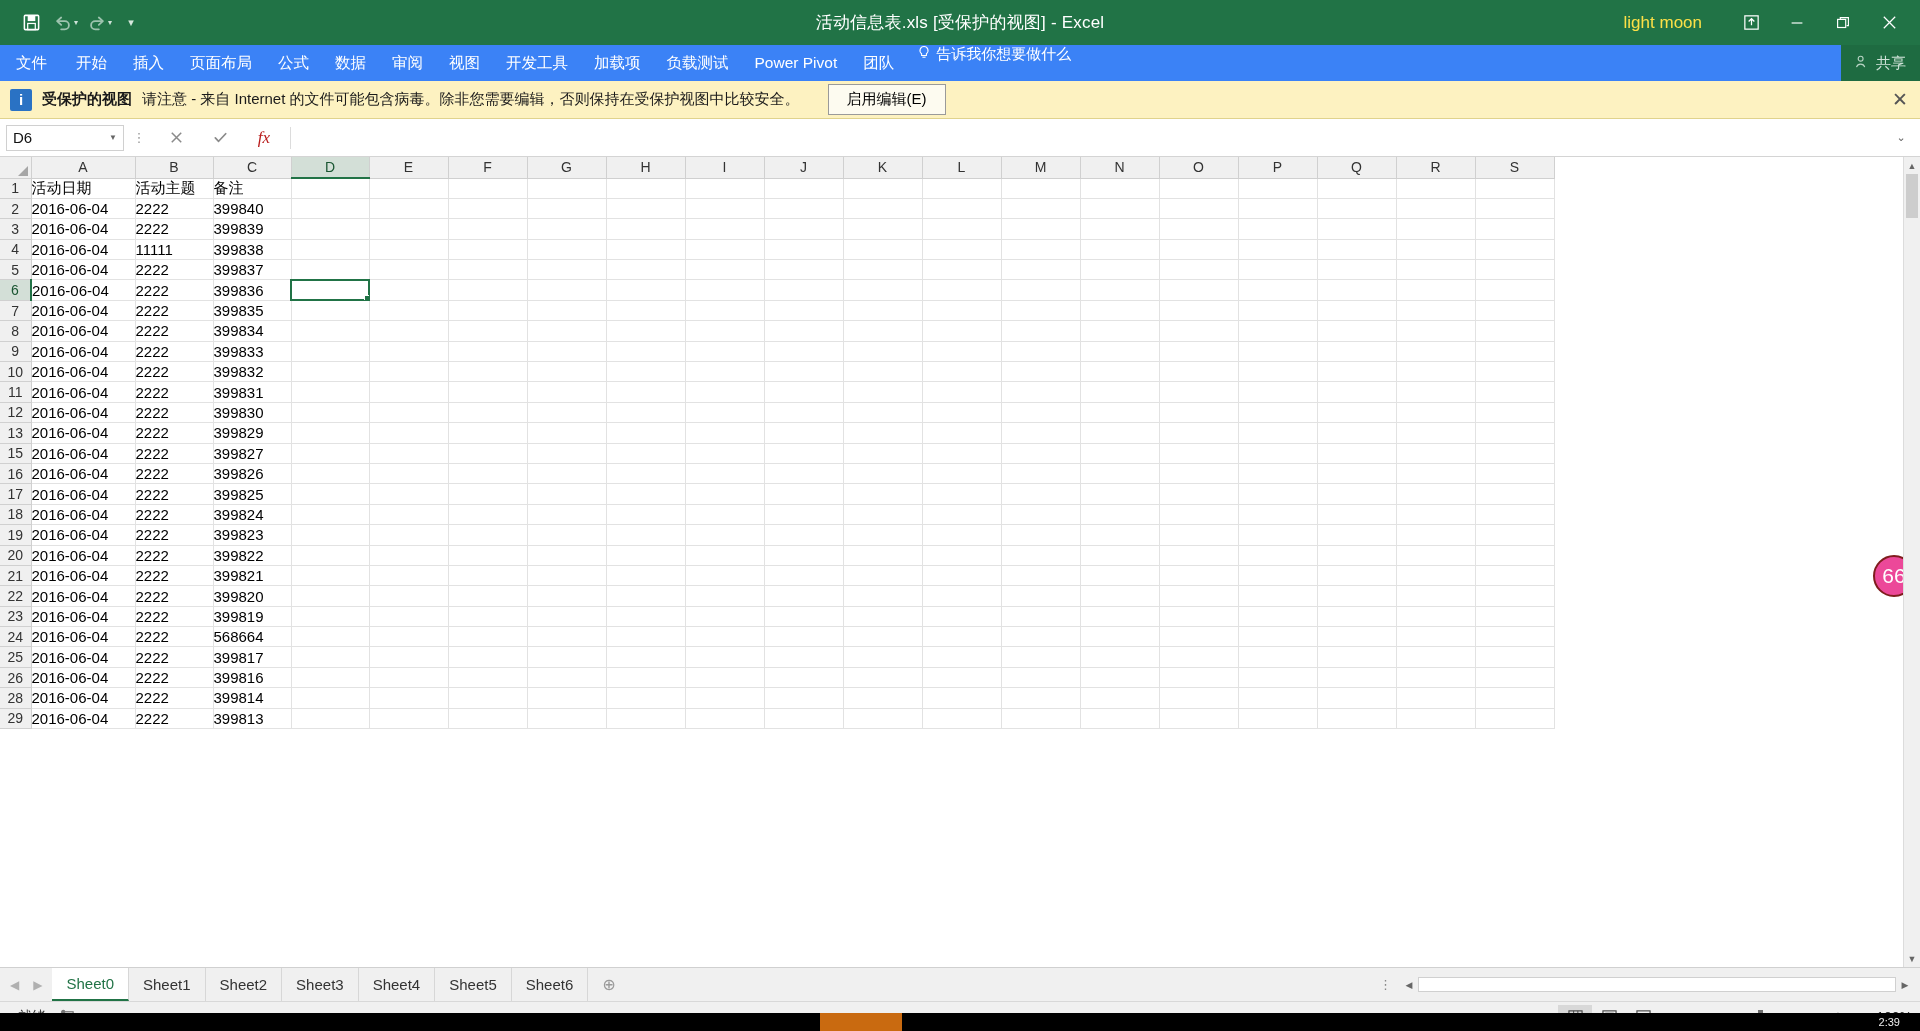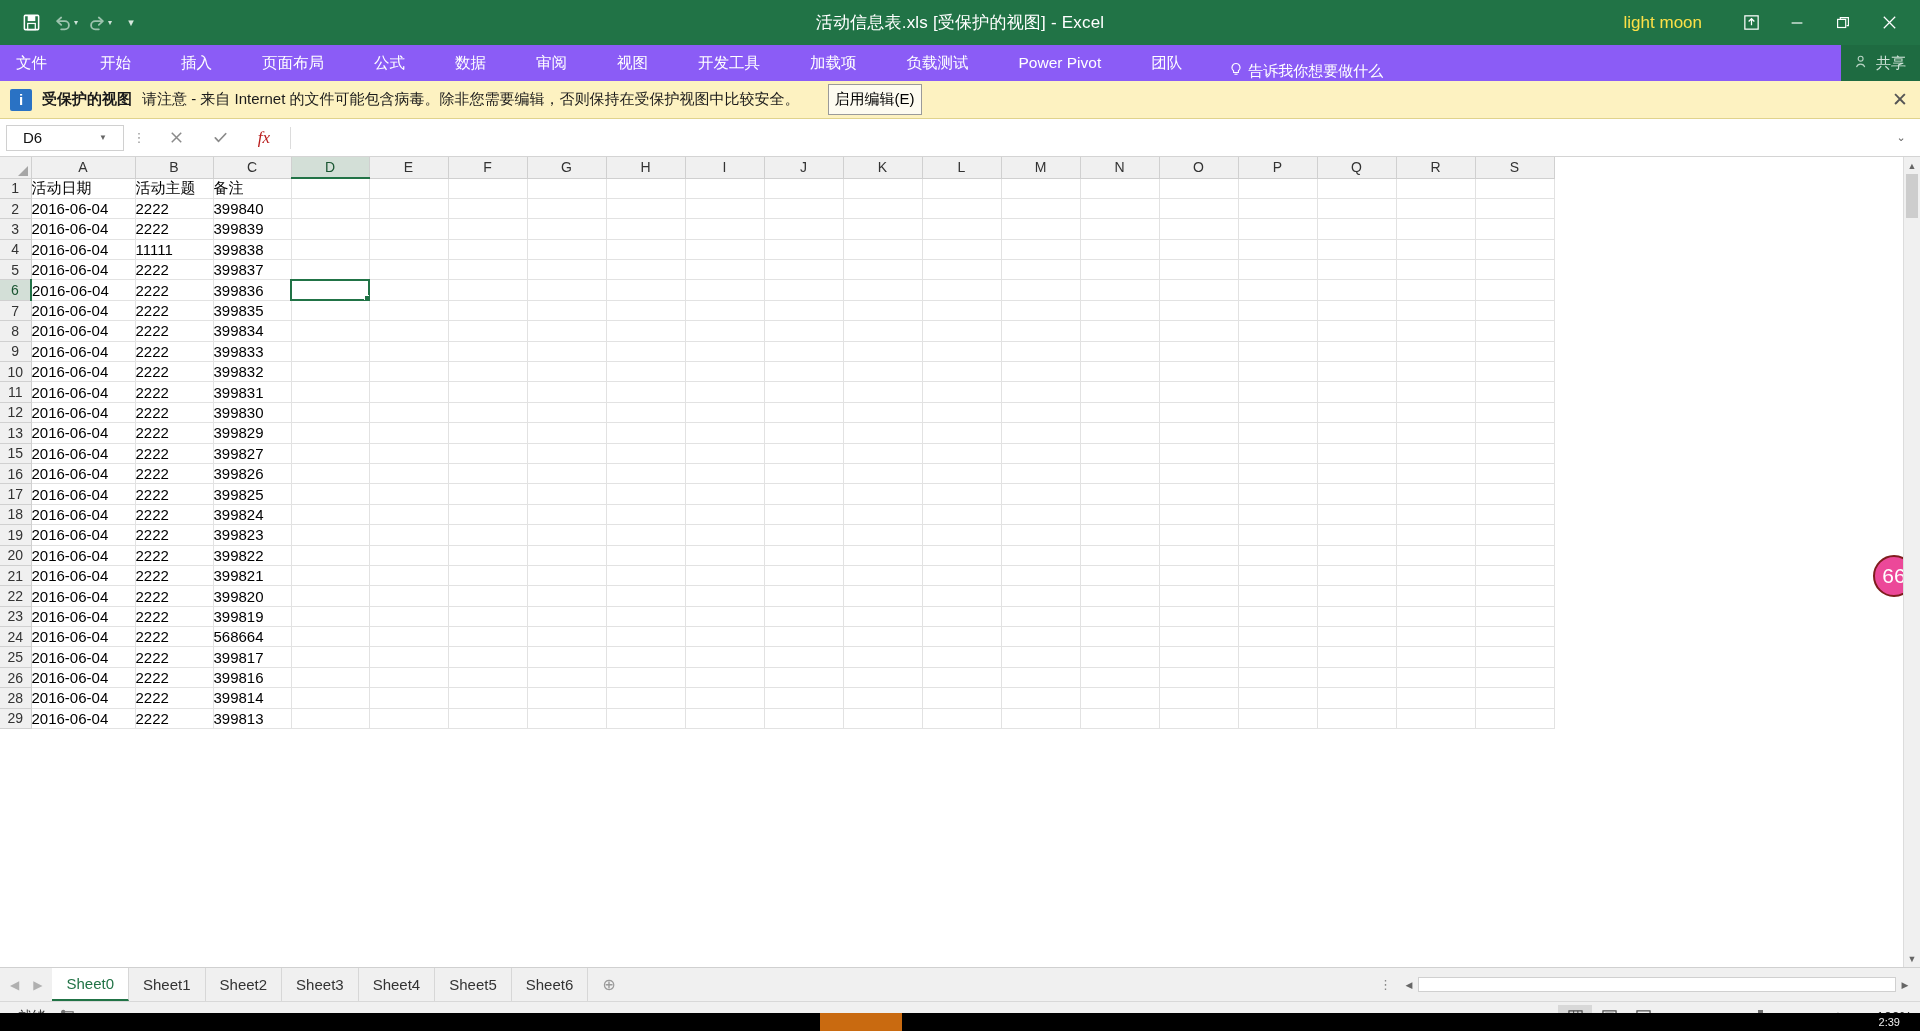--- a/index.html
+++ b/index.html
@@ -30,22 +30,22 @@
   .user-name { color: #fde047; font-size: 17px; margin-right: 26px; }
   .tb-icon {
     width: 46px; height: 45px; display: flex; align-items: center; justify-content: center;
     color: #ffffff; font-size: 18px;
   }
   .tb-icon.win-min { font-size: 20px; }
   .tb-icon.win-close { font-size: 22px; }
 
   
   .ribbon {
-    height: 36px; background: #8b5cf6; display: flex; align-items: flex-end;
-    flex: 0 0 36px; position: relative; gap: 24px;
+    height: 36px; background: #3b82f6; display: flex; align-items: flex-start;
+    flex: 0 0 36px; position: relative;
   }
   .tab {
     color: #ffffff; font-size: 15.5px; padding: 0 13px; height: 36px;
     display: flex; align-items: center; white-space: nowrap;
   }
   .tab.file { padding: 0 16px; }
   .tell-me { display: flex; align-items: center; gap: 5px; margin-left: 10px; color: #ffffff; font-size: 15px; }
   .bulb { font-size: 14px; color: #ffffff; }
   .share-btn {
     position: absolute; right: 0; top: 0; height: 36px;
@@ -60,32 +60,32 @@
   }
   .pv-icon {
     width: 22px; height: 22px; background: #2a72c4; color: #fff;
     display: flex; align-items: center; justify-content: center;
     font-size: 15px; font-weight: bold; border-radius: 2px; flex: 0 0 22px;
   }
   .pv-strong { font-weight: bold; font-size: 15px; color: #1a1a1a; }
   .pv-msg { font-size: 15px; color: #1a1a1a; }
   .pv-enable {
     margin-left: 18px; background: #fdfbf0; border: 1px solid #9a9a9a;
-    font-size: 15px; padding: 5px 6px; color: #000; font-family: inherit;
+    font-size: 15px; padding: 5px 18px; color: #000; font-family: inherit;
   }
   .pv-close { position: absolute; right: 12px; font-size: 19px; color: #555; }
 
   
   .fbar {
     flex: 0 0 38px; background: #ffffff; display: flex; align-items: center;
     border-bottom: 1px solid #d4d4d4; padding: 0 6px; gap: 0;
   }
   .namebox {
     width: 118px; height: 26px; border: 1px solid #d0d0d0; background: #fff;
-    display: flex; align-items: center; padding: 0 16px; font-size: 15px; color: #111;
+    display: flex; align-items: center; padding: 0 6px; font-size: 15px; color: #111;
     position: relative;
   }
   .namebox .nb-caret { margin-left: auto; font-size: 8px; color: #666; }
   .fb-dots { width: 30px; text-align: center; color: #999; font-size: 13px; letter-spacing: 0; }
   .fb-btns { display: flex; align-items: center; gap: 0; }
   .fb-btn { width: 44px; height: 28px; display: flex; align-items: center; justify-content: center; color: #9a9a9a; font-size: 17px; }
   .fb-btn.fx { font-style: italic; font-family: "Liberation Serif", serif; font-size: 17px; color: #b91c1c; }
   .fb-sep { width: 1px; height: 22px; background: #dcdcdc; margin: 0 4px; }
   .fb-input { flex: 1; height: 26px; border: none; outline: none; font-size: 15px; padding-left: 6px; background: #fff; }
   .fb-expand { width: 26px; text-align: center; color: #666; font-size: 11px; }

